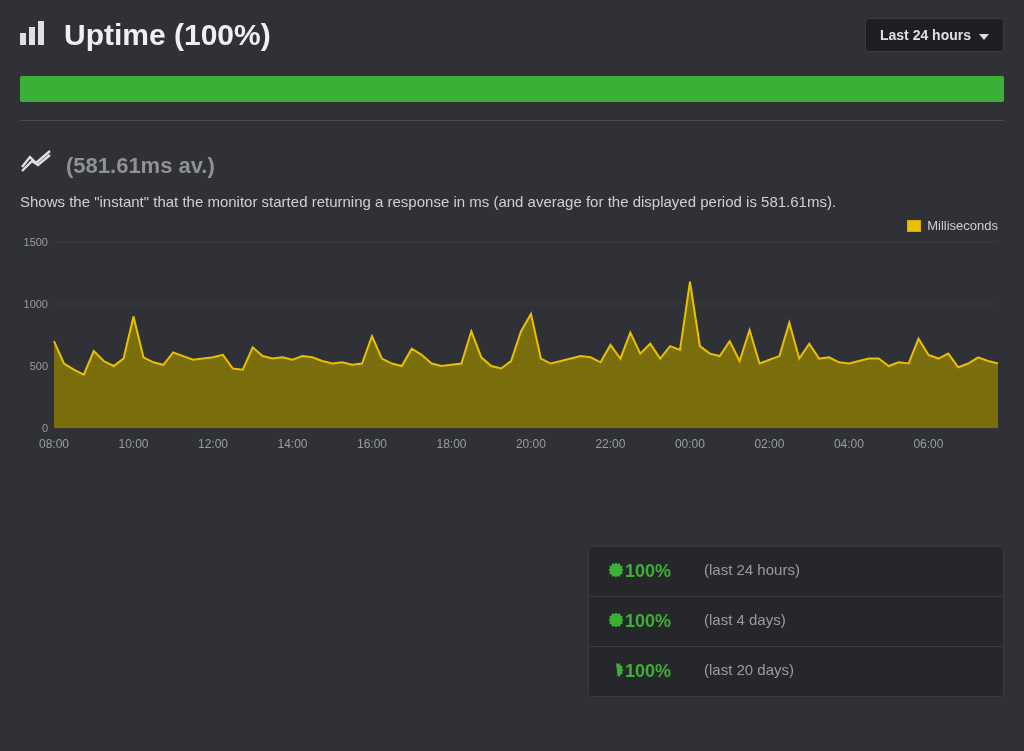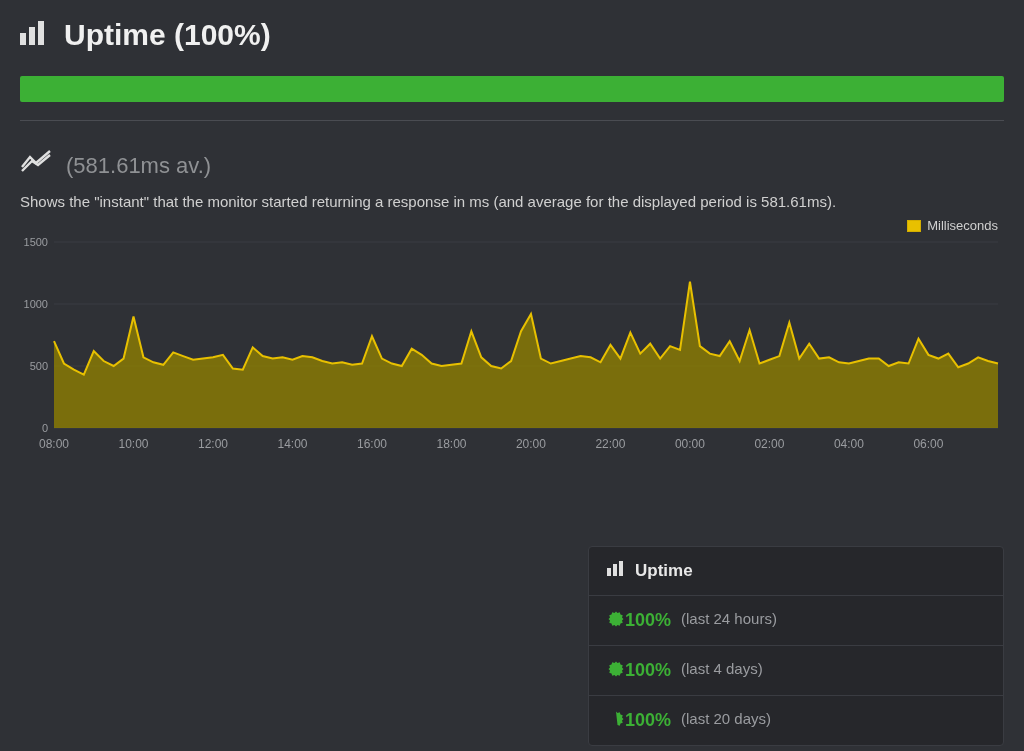--- a/index.html
+++ b/index.html
@@ -56,21 +56,21 @@
     gap: 14px;
     margin-bottom: 14px;
   }
   .resp-title {
     font-size: 30px;
     font-weight: 700;
     color: #f0f0f0;
   }
   .resp-avg {
     font-size: 22px;
-    font-weight: 400;
+    font-weight: 700;
     color: #8f9194;
   }
   .resp-desc {
     font-size: 15px;
     color: #d0d0d0;
     margin-bottom: 6px;
   }
   .chart-wrap {
     position: relative;
     margin-top: 8px;
@@ -132,36 +132,45 @@
   }
   .pct {
     color: #3cb035;
     font-size: 18px;
     font-weight: 700;
     min-width: 56px;
   }
   .period {
     color: #9a9ca0;
     font-size: 15px;
+    margin-left: 23px;
   }
 </style>
 </head>
 <body>
 
 <div class="header-row">
   <div class="uptime-title">
     <span>
       <svg width="30" height="24" viewBox="0 0 30 24">
           <rect x="0" y="12" width="6" height="12" fill="#e0e0e0"></rect>
           <rect x="9" y="6" width="6" height="18" fill="#e0e0e0"></rect>
           <rect x="18" y="0" width="6" height="24" fill="#e0e0e0"></rect>
         </svg>
     </span>
     <span>Uptime (100%)</span>
   </div>
+  <button class="dropdown-btn">
+    <span>Last 24 hours</span>
+    <span>
+      <svg width="10" height="6" viewBox="0 0 10 6">
+          <path d="M0 0 L5 6 L10 0 Z" fill="#e0e0e0"></path>
+        </svg>
+    </span>
+  </button>
 </div>
 
 <div class="uptime-bar"></div>
 
 <div class="divider"></div>
 
 <div class="resp-title-row">
   <span>
     <svg width="32" height="24" viewBox="0 0 32 24">
         <path d="M2 18 L10 8 L16 14 L30 2" stroke="#e0e0e0" stroke-width="2.4" fill="none"></path>
@@ -197,30 +206,20 @@
       <text x="510.9684210526316" y="230" text-anchor="middle" class="x-label">20:00</text>
       <text x="590.4631578947368" y="230" text-anchor="middle" class="x-label">22:00</text>
       <text x="669.957894736842" y="230" text-anchor="middle" class="x-label">00:00</text>
       <text x="749.4526315789474" y="230" text-anchor="middle" class="x-label">02:00</text>
       <text x="828.9473684210526" y="230" text-anchor="middle" class="x-label">04:00</text>
       <text x="908.4421052631579" y="230" text-anchor="middle" class="x-label">06:00</text>
     </svg>
 </div>
 
 <div class="uptime-card">
-  <div class="uptime-card-header">
-    <span>
-      <svg width="18" height="15" viewBox="0 0 18 15">
-          <rect x="0" y="7" width="4" height="8" fill="#e0e0e0"></rect>
-          <rect x="6" y="3" width="4" height="12" fill="#e0e0e0"></rect>
-          <rect x="12" y="0" width="4" height="15" fill="#e0e0e0"></rect>
-        </svg>
-    </span>
-    <span>Uptime</span>
-  </div>
   <div class="uptime-row">
     <span class="status-badge"><svg width="18" height="18" viewBox="0 0 24 24">
           <path fill="#3cb035" d="M12 2 L14 4 L17 3 L18 6 L21 7 L20 10 L22 12 L20 14 L21 17 L18 18 L17 21 L14 20 L12 22 L10 20 L7 21 L6 18 L3 17 L4 14 L2 12 L4 10 L3 7 L6 6 L7 3 L10 4 Z"></path>
         </svg></span>
     <span class="pct">100%</span>
     <span class="period">(last 24 hours)</span>
   </div>
   <div class="uptime-row">
     <span class="status-badge"><svg width="18" height="18" viewBox="0 0 24 24">
           <path fill="#3cb035" d="M12 2 L14 4 L17 3 L18 6 L21 7 L20 10 L22 12 L20 14 L21 17 L18 18 L17 21 L14 20 L12 22 L10 20 L7 21 L6 18 L3 17 L4 14 L2 12 L4 10 L3 7 L6 6 L7 3 L10 4 Z"></path>

